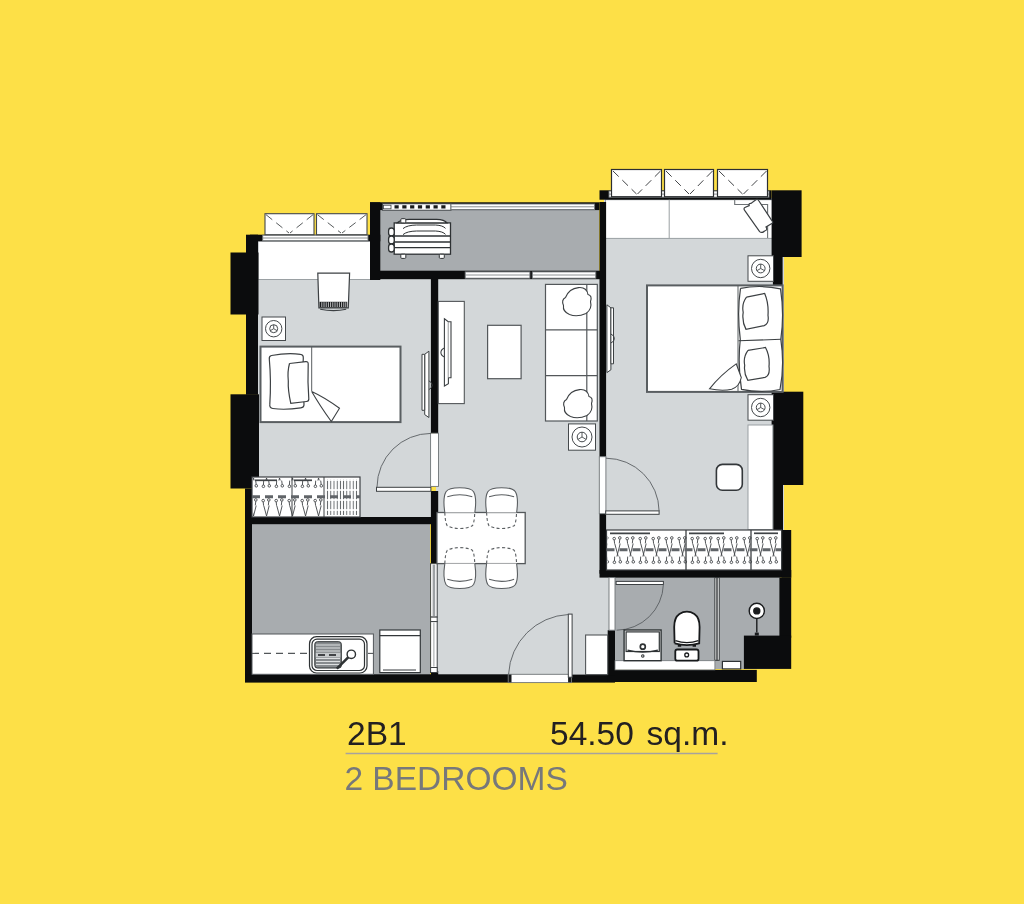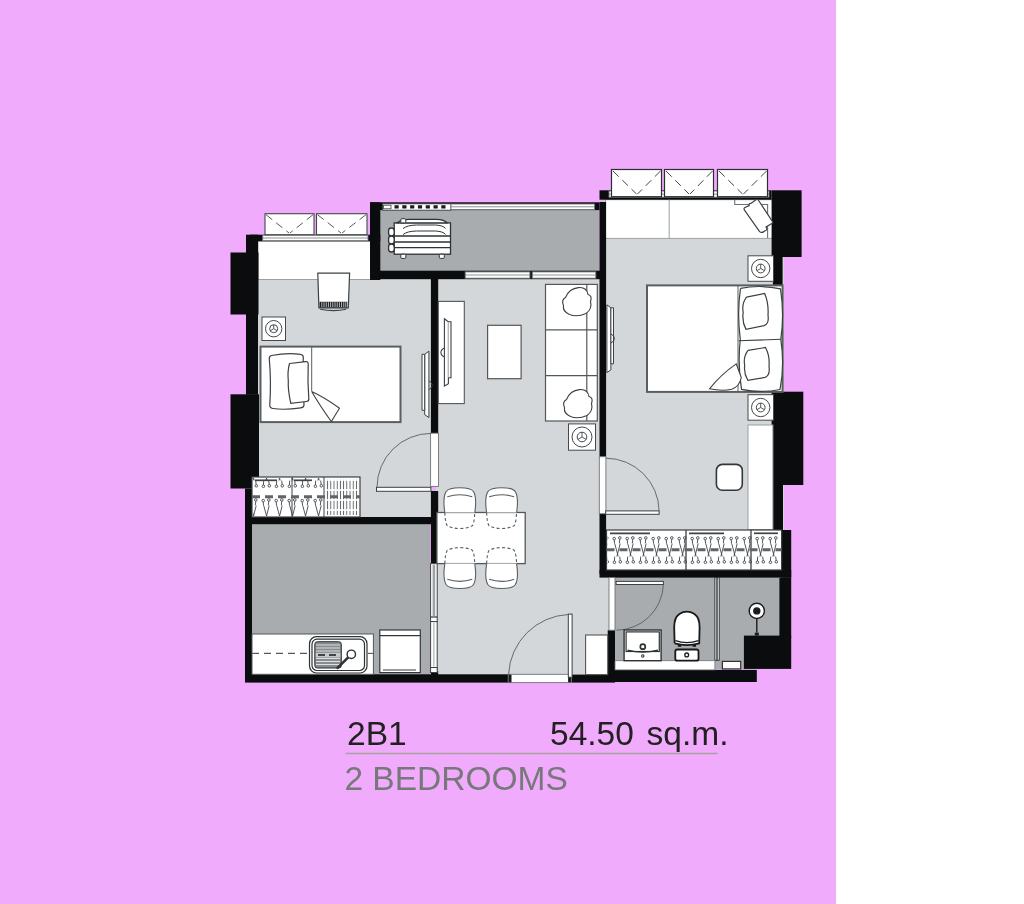--- a/index.html
+++ b/index.html
@@ -1,16 +1,16 @@
 <!DOCTYPE html>
 <html><head>
 <meta charset="utf-8">
 <style>
 html,body{margin:0;padding:0;background:#fff;}
-#page{position:relative;width:836px;height:904px;background:#f0abfc;overflow:hidden;
+#page{position:relative;width:1024px;height:904px;background:#fde047;overflow:hidden;
 font-family:"Liberation Sans", sans-serif;}
 svg{position:absolute;left:0;top:0;}
 </style>
 </head>
 <body>
 <div id="page">
 <svg width="1024" height="904" viewBox="0 0 1024 904">
 <defs>
 <pattern id="hangers" width="13" height="38" patternUnits="userSpaceOnUse">
   <g stroke="#3f4346" stroke-width="0.9" fill="none">

